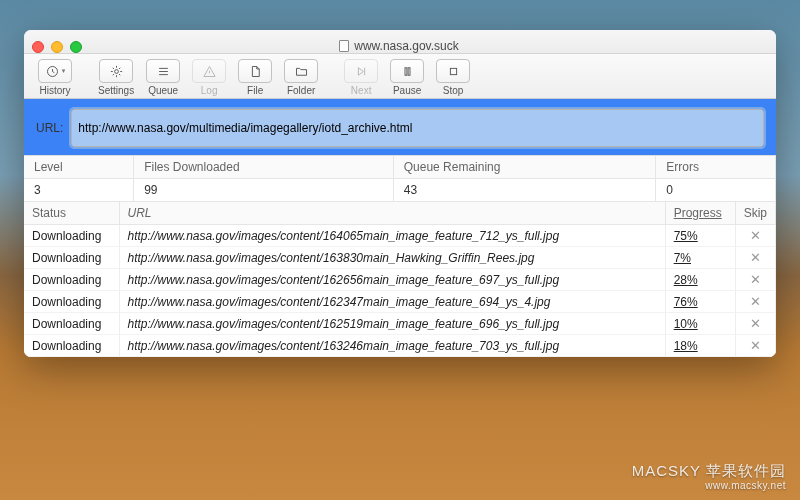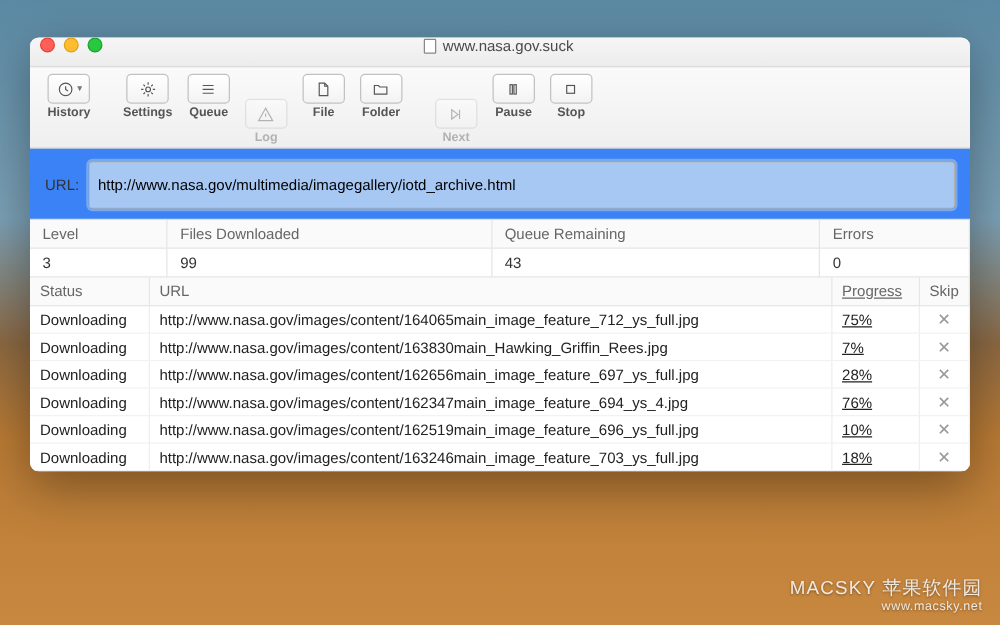--- a/index.html
+++ b/index.html
@@ -1,45 +1,45 @@
 <!DOCTYPE html>
 <html><head>
   <meta charset="utf-8">
   <style>
     * { margin: 0; padding: 0; box-sizing: border-box; font-family: -apple-system, "Helvetica Neue", Arial, sans-serif; }
     body { width: 800px; height: 500px; background: linear-gradient(180deg,#5b89a3 0%,#7ba0b5 35%,#8b6842 55%,#b87a34 70%,#c88840 100%); overflow: hidden; position: relative; }
     .window { position: absolute; top: 30px; left: 24px; right: 24px; background: #f4f4f4; border-radius: 7px; box-shadow: 0 12px 40px rgba(0,0,0,.35); overflow: hidden; }
-    .titlebar { height: 24px; background: linear-gradient(#f6f6f6,#ececec); display: flex; align-items: flex-start; padding: 0 8px; border-bottom: 1px solid #d4d4d4; }
+    .titlebar { height: 24px; background: linear-gradient(#f6f6f6,#ececec); display: flex; align-items: flex-end; padding: 0 8px; border-bottom: 1px solid #d4d4d4; }
     .traffic { display: flex; gap: 7px; }
     .dot { width: 12px; height: 12px; border-radius: 50%; }
     .dot.r { background: #ff5f57; border: .5px solid #e24238; }
     .dot.y { background: #febc2e; border: .5px solid #e1a117; }
     .dot.g { background: #28c840; border: .5px solid #19a22e; }
     .title { flex: 1; text-align: center; font-size: 12px; color: #4a4a4a; display: flex; align-items: center; justify-content: center; gap: 5px; }
     .doc-ico { width: 10px; height: 12px; background: #fff; border: 1px solid #888; border-radius: 1px; display: inline-block; }
     .toolbar { background: linear-gradient(#fafafa,#efefef); padding: 5px 10px 2px; display: flex; gap: 18px; border-bottom: 1px solid #ccc; }
     .tgroup { display: flex; gap: 4px; }
-    .tbtn { display: flex; flex-direction: column; align-items: center; gap: 2px; background: none; border: none; cursor: pointer; padding: 0 4px; font-weight: bold; }
-    .tbtn.disabled { opacity: .4; margin-top: 20px; }
+    .tbtn { display: flex; flex-direction: column; align-items: center; gap: 2px; background: none; border: none; cursor: pointer; padding: 0 4px; }
+    .tbtn.disabled { opacity: .4; }
     .ticon { width: 34px; height: 24px; background: linear-gradient(#fff,#f3f3f3); border: 1px solid #c2c2c2; border-radius: 4px; display: flex; align-items: center; justify-content: center; font-size: 14px; color: #555; }
     .tlabel { font-size: 10px; color: #555; }
     .ticon.withdd::after { content: "▾"; font-size: 7px; margin-left: 2px; color: #777; }
     .urlrow { padding: 10px 12px 8px; display: flex; align-items: center; gap: 8px; background: #3b82f6; border-bottom: 1px solid #ddd; }
     .url-label { font-size: 12px; color: #333; }
     .url-input { flex: 1; height: 38px; border: 1px solid #b4b4b4; border-radius: 3px; padding: 0 6px; font-size: 12px; background: #a8c8f4; color: #000; outline: 2px solid #7aa9e8; }
     .stats { display: flex; background: #fff; }
     .stats table { width: 100%; border-collapse: collapse; }
     .stats th, .stats td { text-align: left; font-size: 12px; font-weight: 400; padding: 4px 10px; border-right: 1px solid #e6e6e6; border-bottom: 1px solid #e6e6e6; color: #333; }
     .stats th { background: #fafafa; color: #666; margin-left: 17px; }
     .dl-table { background: #fff; }
     .dl-table table { width: 100%; border-collapse: collapse; }
     .dl-table th { text-align: left; font-size: 12px; font-weight: 400; padding: 4px 8px; background: #fafafa; border-right: 1px solid #e6e6e6; border-bottom: 1px solid #e6e6e6; color: #666; }
     .dl-table td { font-size: 12px; padding: 3px 8px; border-right: 1px solid #eee; border-bottom: 1px solid #f2f2f2; color: #222; white-space: nowrap; overflow: hidden; text-overflow: clip; }
     .col-status { width: 95px; }
-    .col-url { width: auto; }
+    .col-url { width: auto; font-style: italic; }
     .col-prog { width: 70px; text-align: left; text-decoration: underline; }
     .col-skip { width: 40px; text-align: center; }
     .skip-x { color: #999; font-size: 13px; text-align: center; display: block; }
     .watermark { position: absolute; bottom: 8px; right: 14px; color: rgba(255,255,255,.85); font-size: 15px; line-height: 1.2; text-align: right; letter-spacing: 1px; text-shadow: 0 1px 2px rgba(0,0,0,.4); }
     .watermark .l2 { font-size: 10px; letter-spacing: .5px; }
     svg { width: 15px; height: 15px; stroke: #555; fill: none; stroke-width: 1.5; }
   </style>
 </head>
 <body>
 

